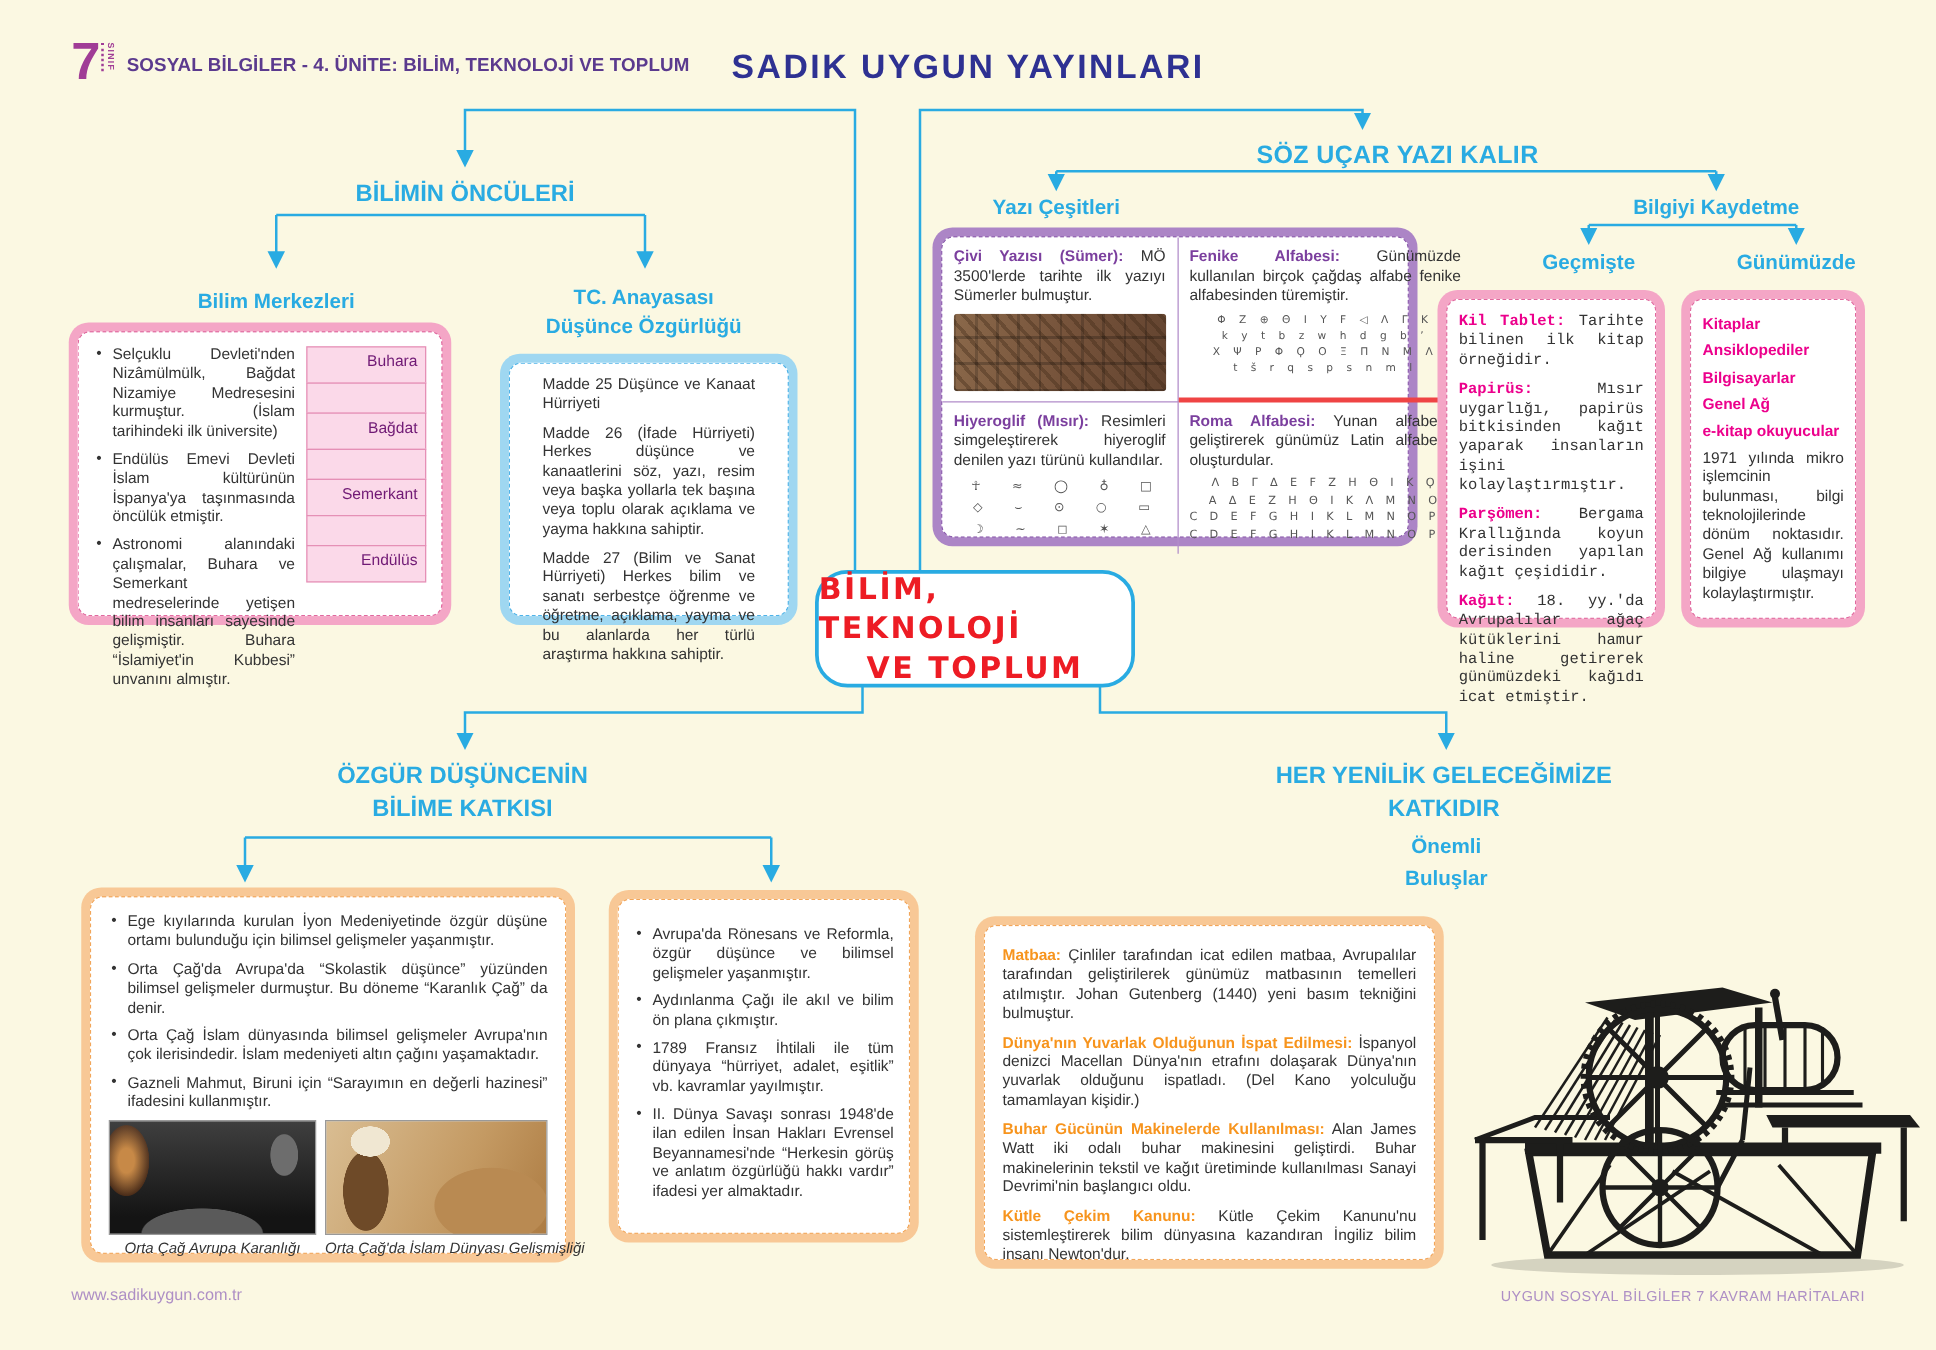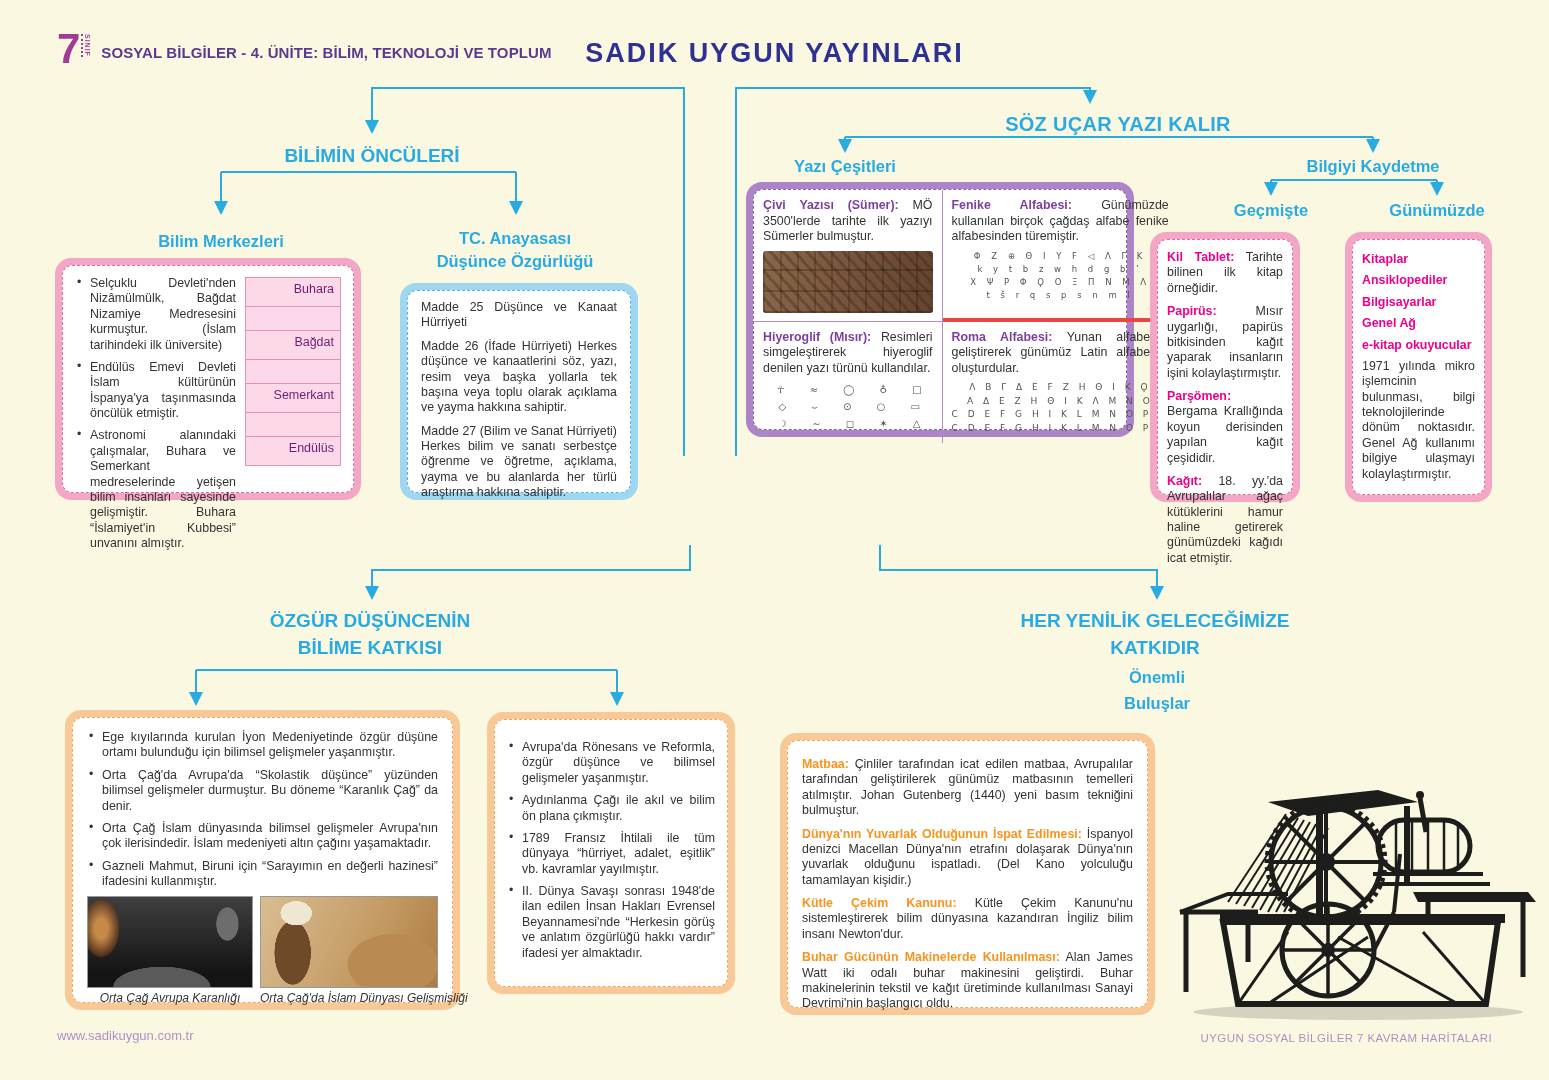--- a/index.html
+++ b/index.html
@@ -162,20 +162,24 @@
   </div>
   <div class="h-cyan h-main" style="left:985px;top:608px;width:340px;">
     <div>HER YENİLİK GELECEĞİMİZE</div>
     <div>KATKIDIR</div>
   </div>
   <div class="h-cyan h-sub" style="left:1097px;top:664px;width:120px;line-height:1.6;">
     <div>Önemli</div>
     <div>Buluşlar</div>
   </div>
 
+  <div id="node">
+    <div>BİLİM, TEKNOLOJİ</div>
+    <div>VE TOPLUM</div>
+  </div>
 
   <div class="panel p-pink" style="left:55px;top:258px;width:306px;height:242px;">
     <div class="panel-inner">
       <div id="bm-flex">
         <ul class="blt">
           <li>Selçuklu Devleti'nden Nizâmülmülk, Bağdat Nizamiye Medresesini kurmuştur. (İslam tarihindeki ilk üniversite)</li>
           <li>Endülüs Emevi Devleti İslam kültürünün İspanya'ya taşınmasında öncülük etmiştir.</li>
           <li>Astronomi alanındaki çalışmalar, Buhara ve Semerkant medreselerinde yetişen bilim insanları sayesinde gelişmiştir. Buhara “İslamiyet'in Kubbesi” unvanını almıştır.</li>
         </ul>
         <div class="city-col">
@@ -185,21 +189,21 @@
           <div class="city empty"></div>
           <div class="city">Semerkant</div>
           <div class="city empty"></div>
           <div class="city">Endülüs</div>
         </div>
       </div>
     </div>
   </div>
 
   <div class="panel p-blue" style="left:400px;top:283px;width:238px;height:217px;">
-    <div class="panel-inner" style="padding:9px 13px;">
+    <div class="panel-inner" style="padding:9px 26px;">
       <p class="para">Madde 25 Düşünce ve Kanaat Hürriyeti</p>
       <p class="para">Madde 26 (İfade Hürriyeti) Herkes düşünce ve kanaatlerini söz, yazı, resim veya başka yollarla tek başına veya toplu olarak açıklama ve yayma hakkına sahiptir.</p>
       <p class="para">Madde 27 (Bilim ve Sanat Hürriyeti) Herkes bilim ve sanatı serbestçe öğrenme ve öğretme, açıklama, yayma ve bu alanlarda her türlü araştırma hakkına sahiptir.</p>
     </div>
   </div>
 
   <div class="panel p-purple" style="left:746px;top:182px;width:388px;height:255px;">
     <div class="panel-inner">
       <div class="ygrid">
         <div class="ycell yc-tl">
@@ -229,21 +233,21 @@
             <div>Λ Β Γ Δ Ε Ϝ Ζ Η Θ Ι Κ Ϙ</div>
             <div>Α Δ Ε Ζ Η Θ Ι Κ Λ Μ Ν Ο</div>
             <div>C D E F G H  I K L M N  O P  Q</div>
             <div>C D E F G H  I K L M N  O P  Q</div>
           </div>
         </div>
       </div>
     </div>
   </div>
 
-  <div class="panel p-pink" style="left:1150px;top:232px;width:150px;height:270px;">
+  <div class="panel p-pink" style="left:1150px;top:232px;width:182px;height:270px;font-family:Liberation Mono, monospace;">
     <div class="panel-inner" style="padding:10px 9px;">
       <p class="para"><span class="lbl-pink">Kil Tablet:</span> <span>Tarihte bilinen ilk kitap örneğidir.</span></p>
       <p class="para"><span class="lbl-pink">Papirüs:</span> <span>Mısır uygarlığı, papirüs bitkisinden kağıt yaparak insanların işini kolaylaştırmıştır.</span></p>
       <p class="para"><span class="lbl-pink">Parşömen:</span> <span>Bergama Krallığında koyun derisinden yapılan kağıt çeşididir.</span></p>
       <p class="para"><span class="lbl-pink">Kağıt:</span> <span>18. yy.'da Avrupalılar ağaç kütüklerini hamur haline getirerek günümüzdeki kağıdı icat etmiştir.</span></p>
     </div>
   </div>
 
   <div class="panel p-pink" style="left:1345px;top:232px;width:147px;height:270px;">
     <div class="panel-inner now-list" style="padding:12px 9px;">
@@ -285,22 +289,22 @@
         <li>1789 Fransız İhtilali ile tüm dünyaya “hürriyet, adalet, eşitlik” vb. kavramlar yayılmıştır.</li>
         <li>II. Dünya Savaşı sonrası 1948'de ilan edilen İnsan Hakları Evrensel Beyannamesi'nde “Herkesin görüş ve anlatım özgürlüğü hakkı vardır” ifadesi yer almaktadır.</li>
       </ul>
     </div>
   </div>
 
   <div class="panel p-orange" style="left:780px;top:733px;width:375px;height:282px;">
     <div class="panel-inner" style="padding:16px 14px;">
       <p class="para"><span class="lbl-orange">Matbaa:</span> <span>Çinliler tarafından icat edilen matbaa, Avrupalılar tarafından geliştirilerek günümüz matbasının temelleri atılmıştır. Johan Gutenberg (1440) yeni basım tekniğini bulmuştur.</span></p>
       <p class="para"><span class="lbl-orange">Dünya'nın Yuvarlak Olduğunun İspat Edilmesi:</span> <span>İspanyol denizci Macellan Dünya'nın etrafını dolaşarak Dünya'nın yuvarlak olduğunu ispatladı. (Del Kano yolculuğu tamamlayan kişidir.)</span></p>
+      <p class="para"><span class="lbl-orange">Buhar Gücünün Makinelerde Kullanılması:</span> <span>Alan James Watt iki odalı buhar makinesini geliştirdi. Buhar makinelerinin tekstil ve kağıt üretiminde kullanılması Sanayi Devrimi'nin başlangıcı oldu.</span></p>
       <p class="para"><span class="lbl-orange">Kütle Çekim Kanunu:</span> <span>Kütle Çekim Kanunu'nu sistemleştirerek bilim dünyasına kazandıran İngiliz bilim insanı Newton'dur.</span></p>
-      <p class="para"><span class="lbl-orange">Buhar Gücünün Makinelerde Kullanılması:</span> <span>Alan James Watt iki odalı buhar makinesini geliştirdi. Buhar makinelerinin tekstil ve kağıt üretiminde kullanılması Sanayi Devrimi'nin başlangıcı oldu.</span></p>
     </div>
   </div>
 
   <svg id="press" viewBox="0 0 378 264">
     <g stroke="#1d1d1b" fill="none">
       <ellipse cx="190" cy="250" rx="165" ry="8" fill="#00000026" stroke="none"></ellipse>
 
       <path d="M55,160 L330,160 L318,242 L70,242 z" stroke-width="6"></path>
       <path d="M70,242 L120,170 M318,242 L255,170 M100,242 L200,175 M290,242 L170,175" stroke-width="3"></path>
       <rect x="52" y="152" width="285" height="9" fill="#1d1d1b" stroke="none"></rect>

